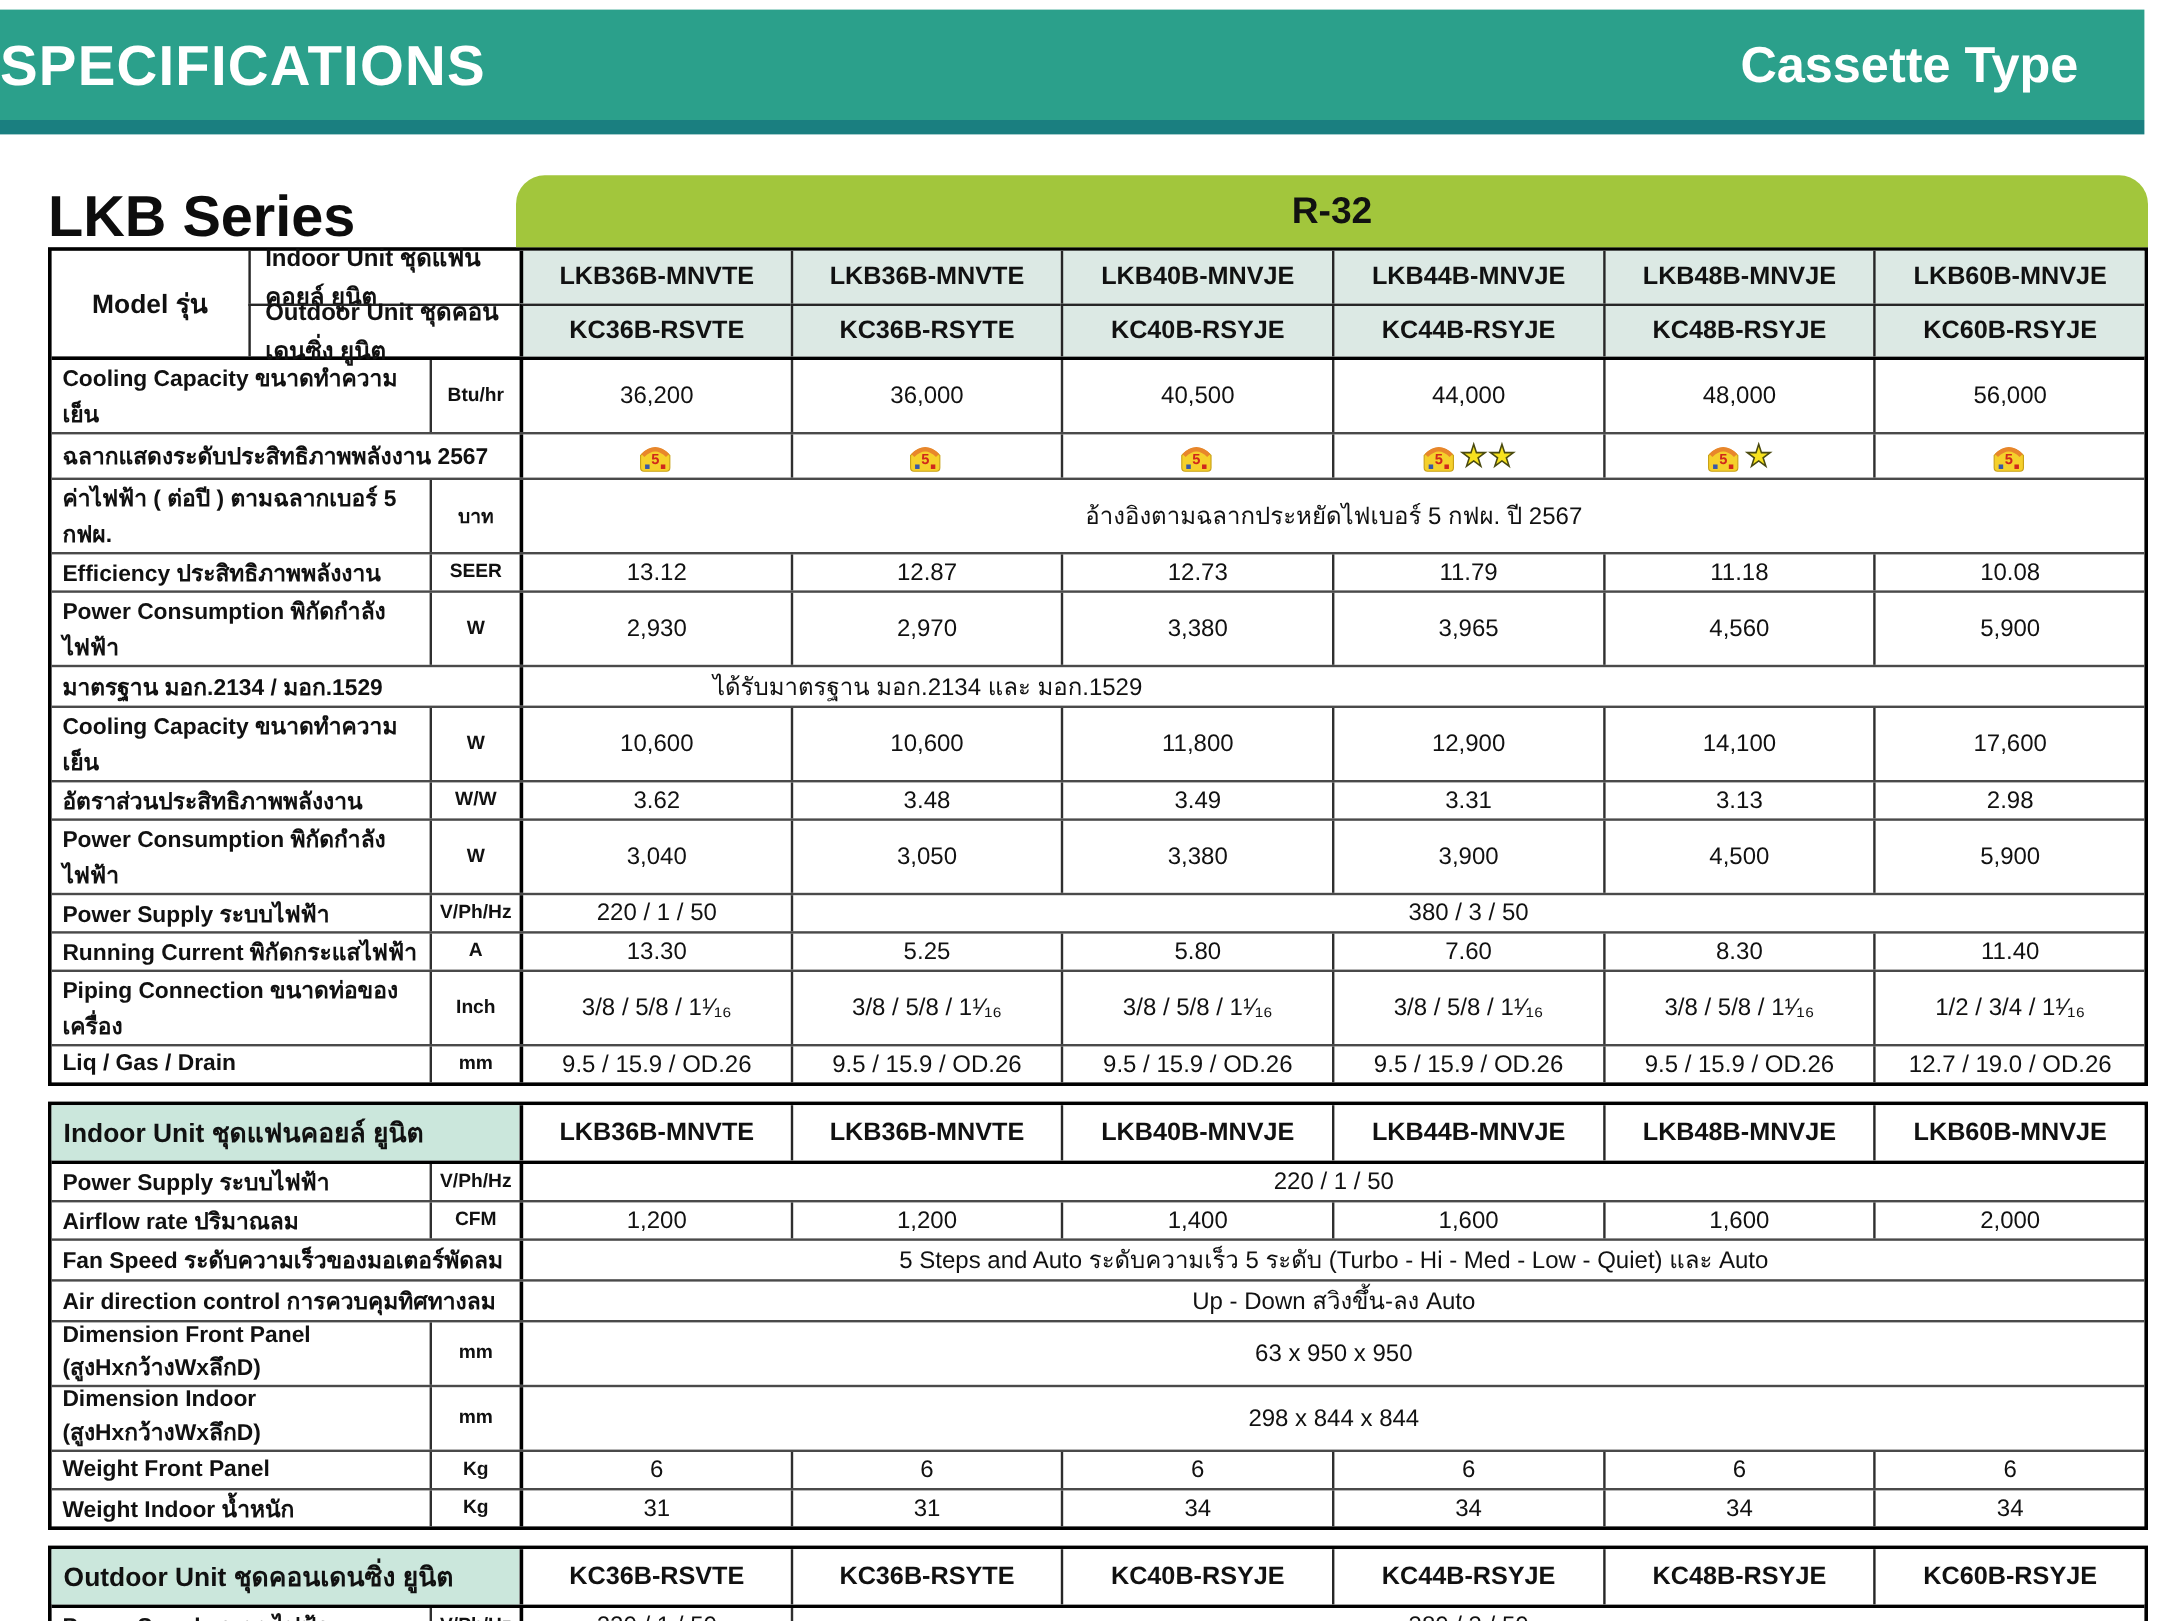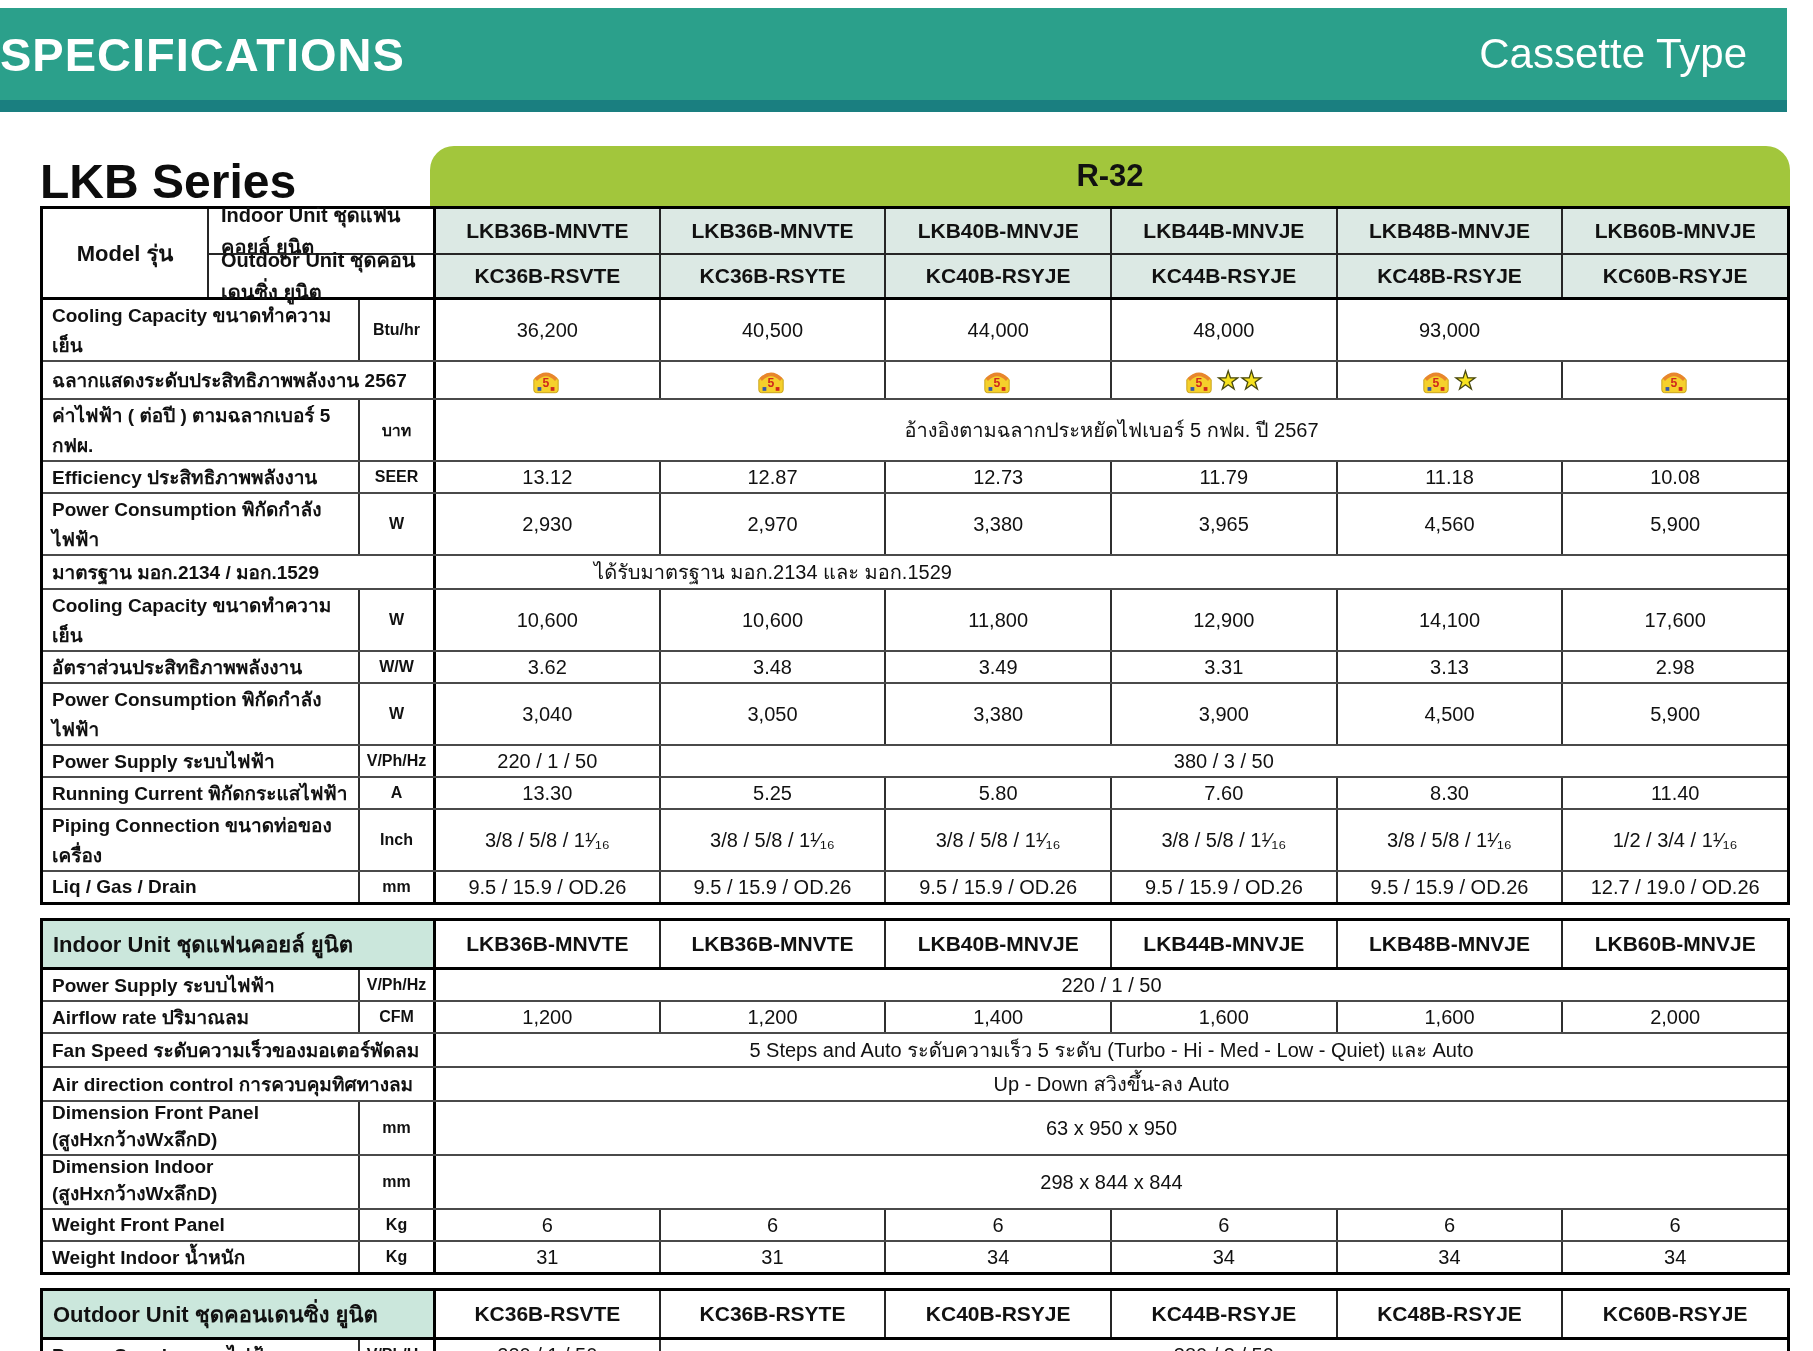--- a/index.html
+++ b/index.html
@@ -1,21 +1,21 @@
 <!DOCTYPE html>
 <html><head>
 <meta charset="utf-8">
 <style>
   html,body{margin:0;padding:0;background:#fff;}
   body{width:1813px;height:1351px;font-family:"Liberation Sans",sans-serif;color:#111;overflow:hidden;position:relative;}
 
   
   .topbar{margin-top:8px;width:1787px;height:92px;background:#2BA08B;display:flex;align-items:center;justify-content:space-between;}
   .topbar .title{color:#fff;font-size:47px;font-weight:700;letter-spacing:1px;}
-  .topbar .subtitle{color:#fff;font-size:42px;font-weight:400;padding-right:40px;text-align:center;}
+  .topbar .subtitle{color:#fff;font-size:42px;font-weight:700;padding-right:55px;text-align:center;}
   .top-underline{width:1787px;height:12px;background:#1A7F80;}
 
   
   .series-row{margin:34px 23px 0 40px;width:1750px;display:flex;align-items:flex-end;}
   .series-title{width:390px;font-size:48px;font-weight:700;color:#0d0d0d;line-height:1;padding-bottom:0px;}
   .r32-band{flex:1;height:60px;background:#A2C63C;border-radius:24px 24px 0 0;display:flex;align-items:center;justify-content:center;}
   .r32-band .r32{font-size:31px;font-weight:700;color:#111;}
 
   
   .tbl{margin-left:40px;width:1750px;border:3px solid #000;box-sizing:border-box;background:#fff;}
@@ -88,24 +88,25 @@
     <div class="c mcell ob">KC44B-RSYJE</div>
     <div class="c mcell ob">KC48B-RSYJE</div>
     <div class="c mcell ob">KC60B-RSYJE</div>
   </div>
 
   <div class="rows">
     <div class="r">
       <div class="c lbl">Cooling Capacity ขนาดทำความเย็น</div>
       <div class="c unit">Btu/hr</div>
       <div class="c v thick">36,200</div>
+      <div class="c v">36,000</div>
       <div class="c v">40,500</div>
       <div class="c v">44,000</div>
       <div class="c v">48,000</div>
-      <div class="c v">93,000</div>
+      <div class="c v">56,000</div>
     </div>
 
     <div class="r" style="min-height:36px;">
       <div class="c lbl2">ฉลากแสดงระดับประสิทธิภาพพลังงาน 2567</div>
       <div class="c v thick">
         <span class="icon-wrap">
           <svg class="elabel" viewBox="0 0 32 28">
               <path d="M3 13 Q16 0 29 13 L29 24 Q29 27 26 27 L6 27 Q3 27 3 24 Z" fill="#F5D02B" stroke="#C9A117" stroke-width="1"></path>
               <path d="M5 13 Q16 2 27 13" fill="none" stroke="#E8862B" stroke-width="4"></path>
               <rect x="7" y="21" width="4" height="4" fill="#3858A8"></rect>

